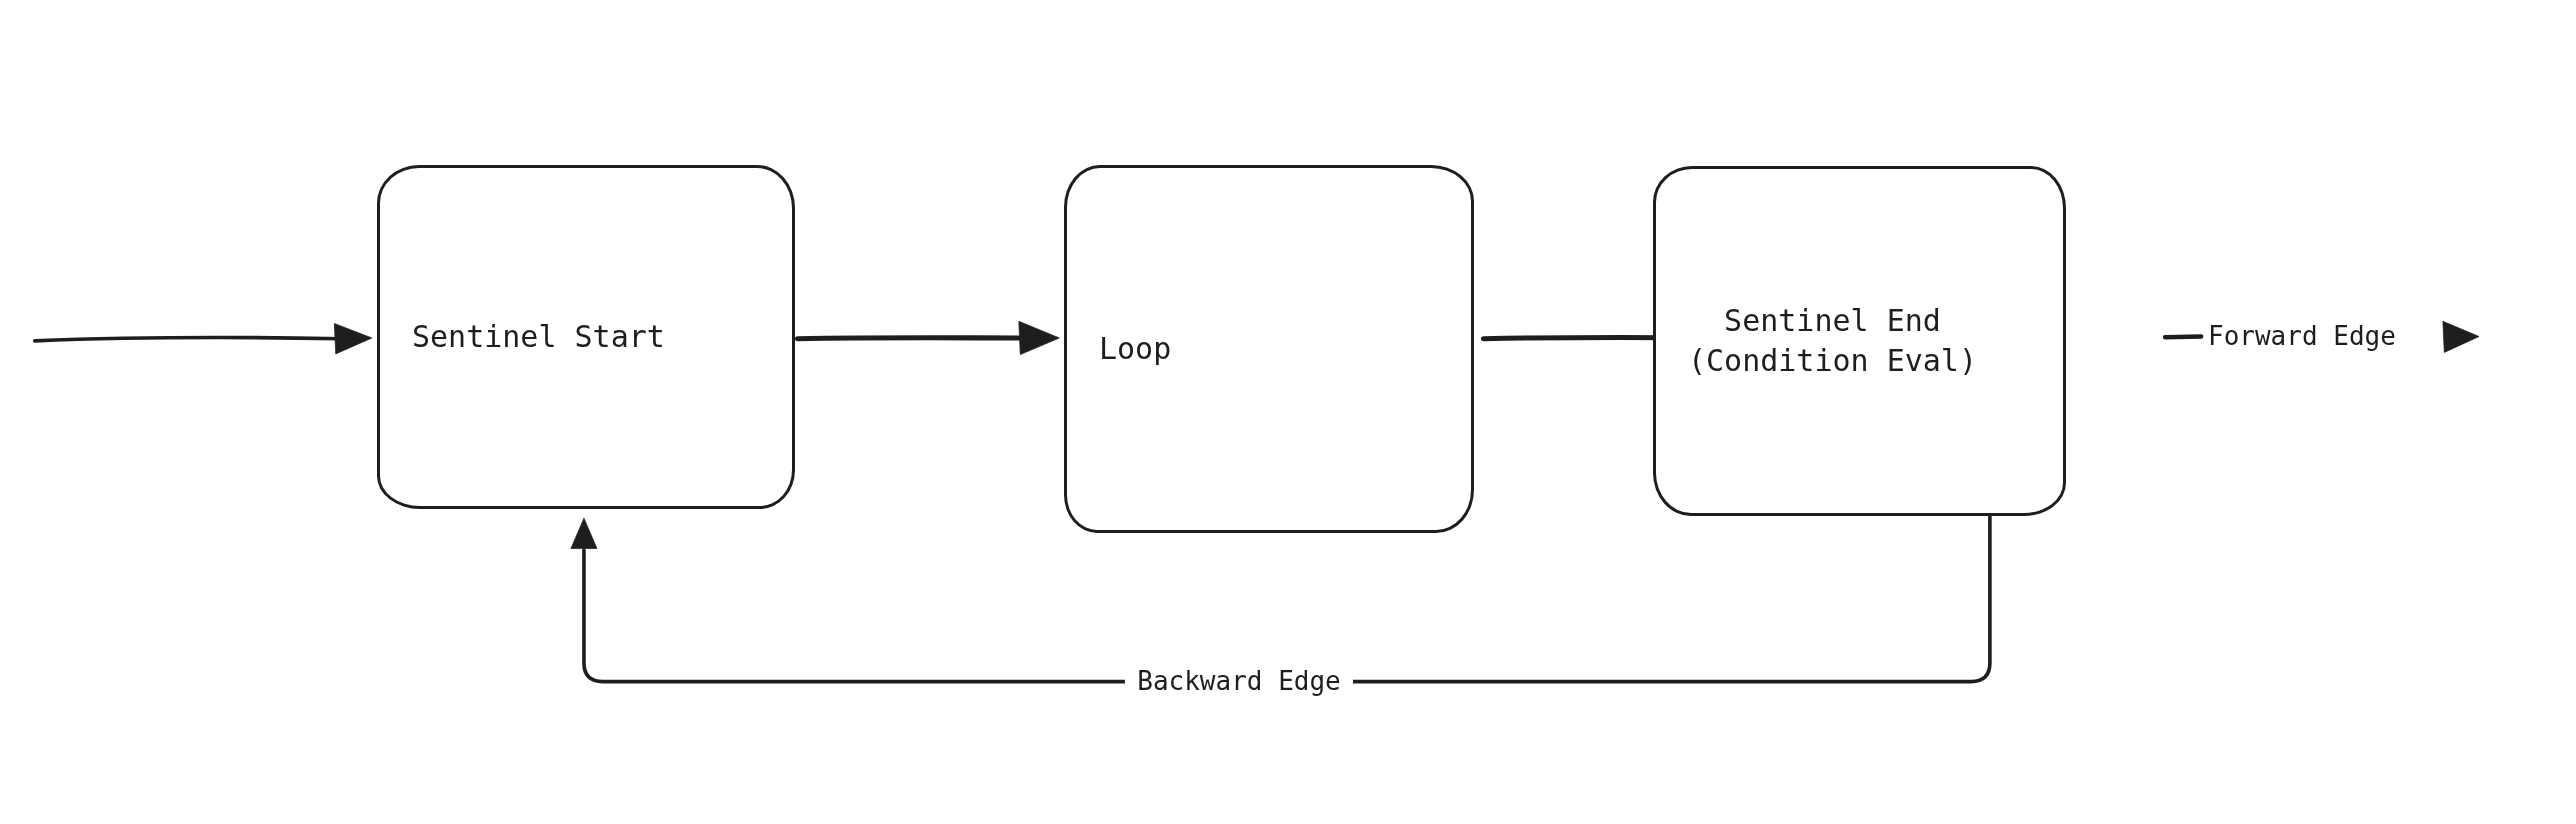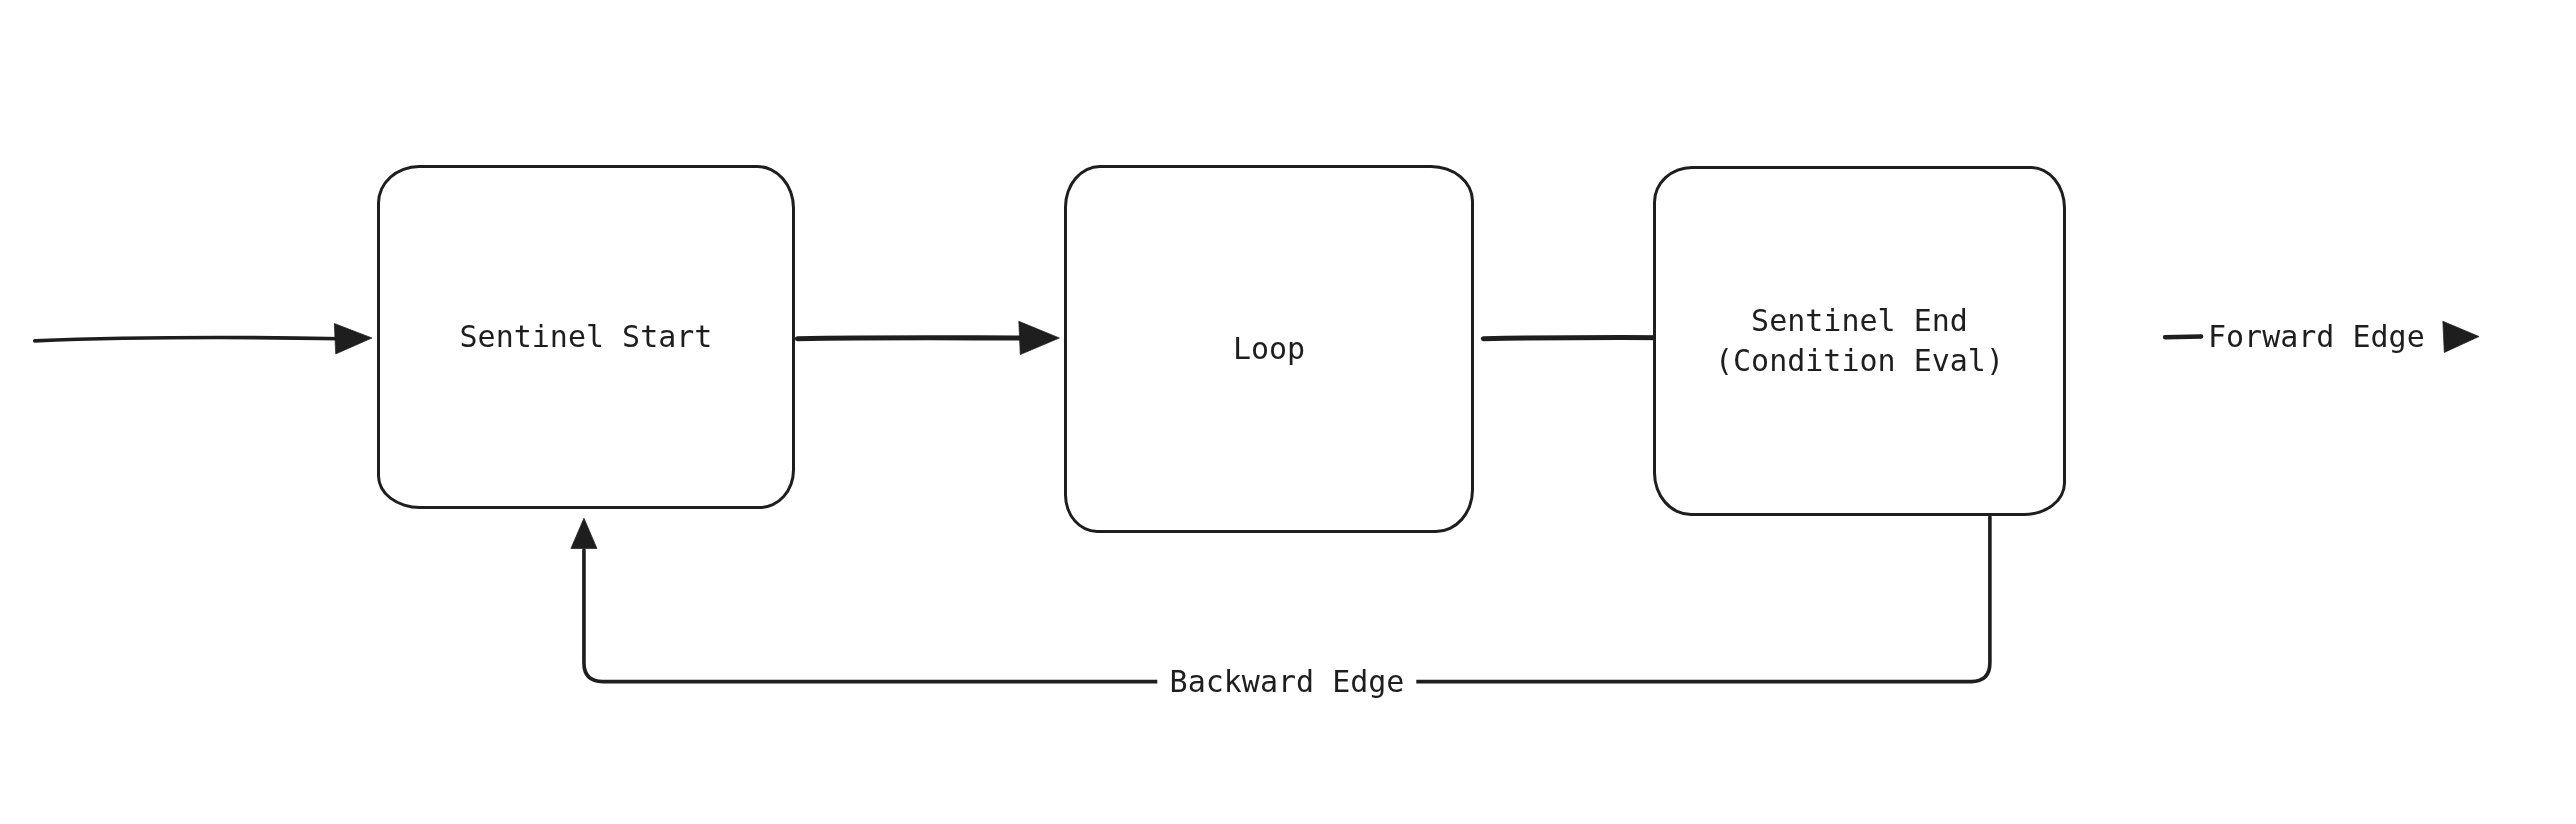--- a/index.html
+++ b/index.html
@@ -30,50 +30,50 @@
   }
   svg.wires path { fill: none; stroke: currentColor; stroke-linecap: round; stroke-linejoin: round; }
   svg.wires polygon { fill: currentColor; stroke: currentColor; stroke-linejoin: round; }
 
   .node {
     position: absolute;
     background: var(--background);
     border: 3.6px solid var(--stroke);
     display: flex;
     align-items: center;
-    justify-content: center;
     text-align: center;
+    padding-left: 32px;
   }
   .node .node-label {
     font-size: 30px;
     line-height: 1.35;
     white-space: pre-line;
     color: var(--stroke);
   }
   
   .node-1 { left: 377px; top: 165px; width: 418px; height: 344px;
             border-radius: 42px 38px 35px 43px / 38px 43px 39px 33px; }
   .node-2 { left: 1064px; top: 165px; width: 410px; height: 368px;
             border-radius: 36px 43px 38px 33px / 42px 36px 43px 38px; }
   .node-3 { left: 1653px; top: 166px; width: 413px; height: 350px;
             border-radius: 39px 35px 42px 38px / 36px 42px 33px 43px; }
 
   .edge-label {
     position: absolute;
-    font-size: 30px;
+    font-size: 26px;
     line-height: 35px;
     white-space: nowrap;
     color: var(--stroke);
   }
   .edge-label.forward {
     left: 2208px;
     top: 319px;
   }
   .edge-label.backward {
-    left: 1287px;
+    left: 1239px;
     top: 664px;
     transform: translateX(-50%);
     background: var(--background);
     padding: 0 12.3px;
   }
 </style>
 </head>
 <body>
 
 <div class="canvas">

